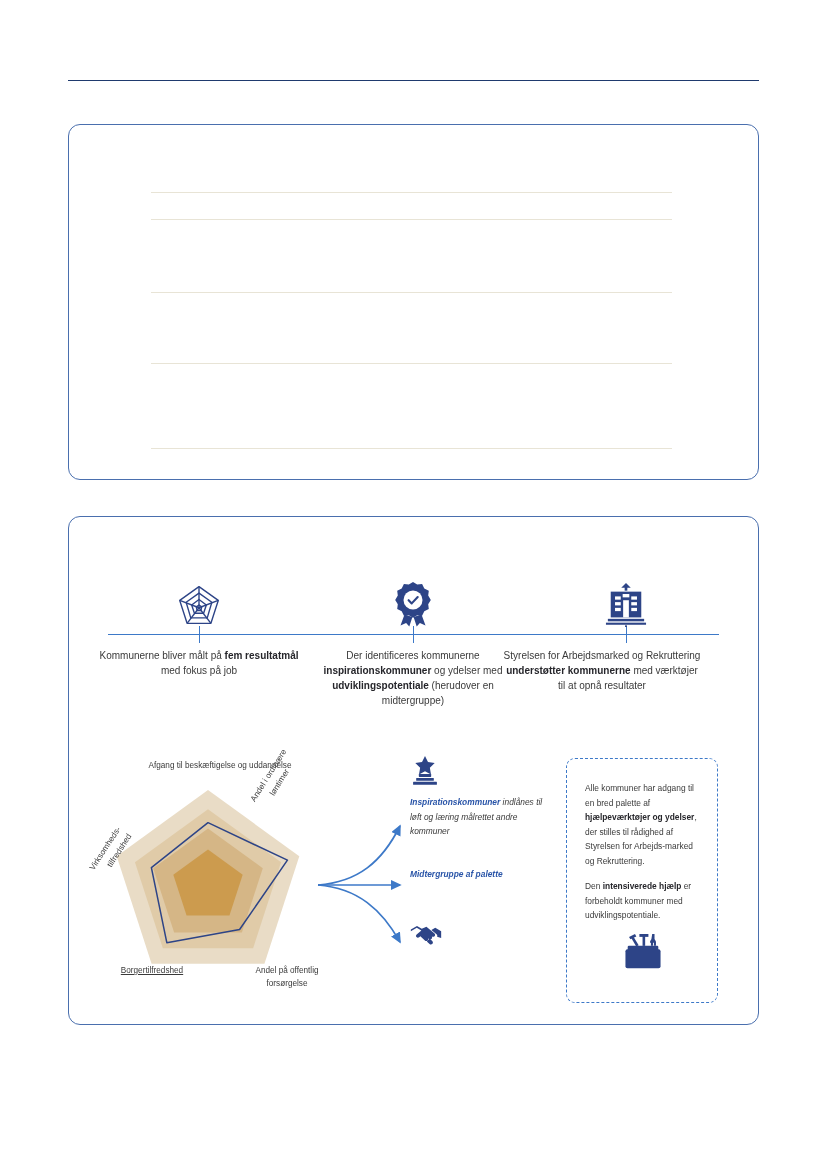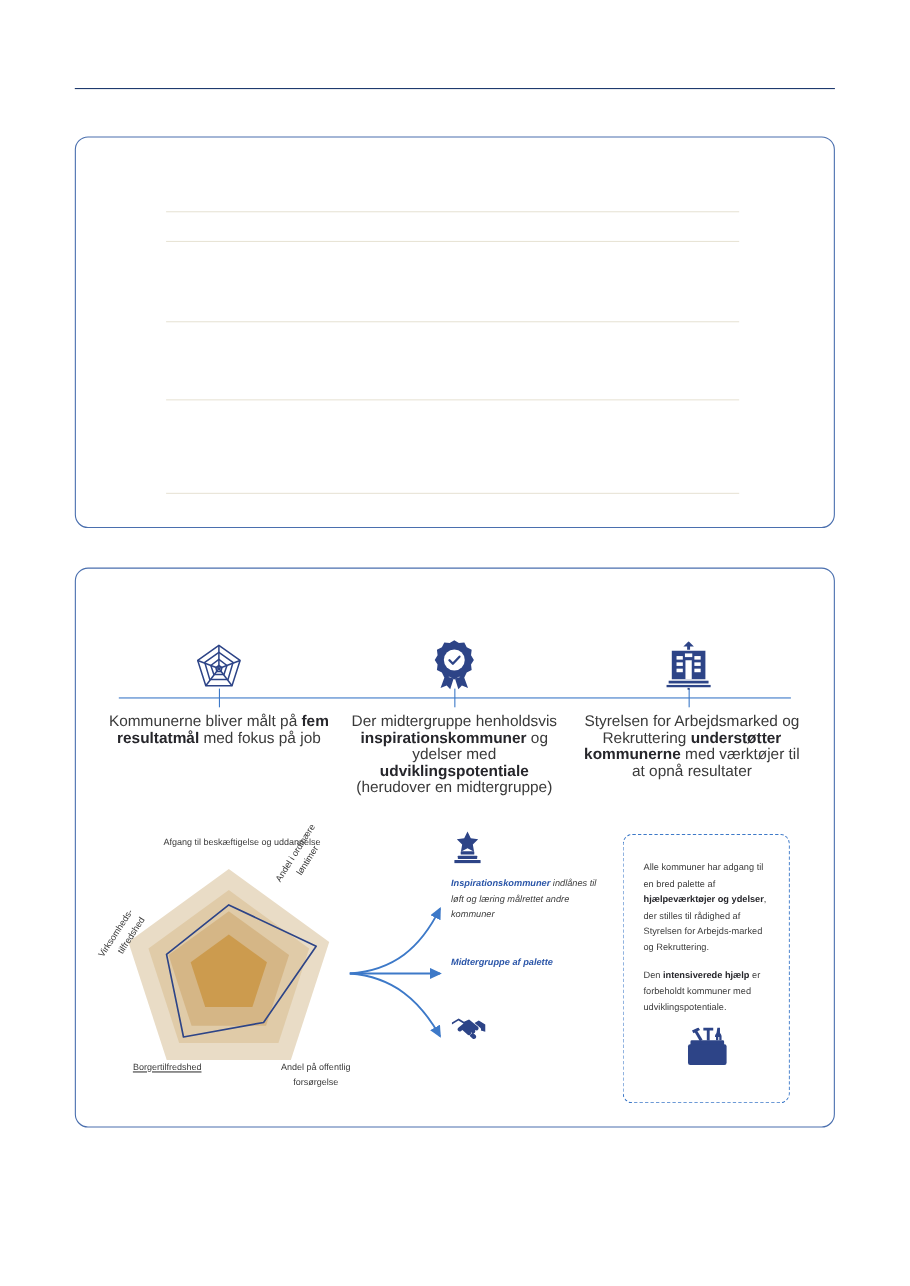--- a/index.html
+++ b/index.html
@@ -35,21 +35,21 @@
     border-top:1.7px solid #3d79c8;
   }
   .tick{
     position:absolute;top:626px;width:0;height:17px;
     border-left:1.7px solid #3d79c8;
   }
   .tl-col{position:absolute;top:575px;width:200px;text-align:center;}
   .tl-icon{height:52px;display:flex;align-items:flex-end;justify-content:center;}
   .tl-text{
     position:absolute;width:200px;text-align:center;
-    font-size:14px;line-height:15px;color:#3a3a3a;top:648px;
+    font-size:10px;line-height:15px;color:#3a3a3a;top:648px;
   }
   .tl-text b{font-weight:700;color:#26262b;}
 
   
   .radar-wrap{position:absolute;left:106px;top:788px;width:205px;height:196px;}
   .radar-label{
     position:absolute;font-size:8.2px;line-height:12.5px;color:#3a3a3a;
     text-align:center;white-space:nowrap;
   }
   #rl-top{left:130px;top:760px;width:180px;text-align:center;white-space:normal;}
@@ -129,21 +129,21 @@
           <path d="M20 1l4.2 2.6 4.9-.6 2.2 4.5 4.5 2.2-.6 4.9L37.8 19l-2.6 4.2.6 4.9-4.5 2.2-2.2 4.5-4.9-.6L20 36.7l-4.2-2.5-4.9.6-2.2-4.5-4.5-2.2.6-4.9L2.2 19l2.6-4.4-.6-4.9 4.5-2.2 2.2-4.5 4.9.6z"></path>
           <path d="M11.5 33.5l-4 11 5.6-2.4 3.2 3.4 3.1-9.6z"></path>
           <path d="M28.5 33.5l4 11-5.6-2.4-3.2 3.4-3.1-9.6z"></path>
         </g>
         <circle cx="20" cy="19" r="9.5" fill="#ffffff"></circle>
         <path d="M15.6 19.2l3.1 3.2 6-6.4" fill="none" stroke="#2d4487" stroke-width="2.1" stroke-linecap="round" stroke-linejoin="round"></path>
       </svg>
     </div>
   </div>
   <div class="tl-text" style="left:313px">
-    <span>Der midtergruppe henholdsvis </span><b>inspirationskommuner</b><span> og ydelser med </span><b>udviklingspotentiale</b><span> (herudover en midtergruppe)</span>
+    <span>Der identificeres kommunerne </span><b>inspirationskommuner</b><span> og ydelser med </span><b>udviklingspotentiale</b><span> (herudover en midtergruppe)</span>
   </div>
 
   <div class="tl-col" style="left:526px">
     <div class="tl-icon">
       <svg width="42" height="44" viewBox="0 0 44 46">
         <g fill="#2d4487">
           <polygon points="22,0 27,5 17,5"></polygon>
           <rect x="20.6" y="4" width="2.8" height="4"></rect>
           <path d="M6 9h32v27H6z"></path>
           <rect x="3" y="37.5" width="38" height="2.6"></rect>
@@ -156,21 +156,21 @@
           <rect x="10.5" y="26" width="6" height="3.4"></rect>
           <rect x="27.5" y="14" width="6" height="3.4"></rect>
           <rect x="27.5" y="20" width="6" height="3.4"></rect>
           <rect x="27.5" y="26" width="6" height="3.4"></rect>
           <path d="M19 18h6v18h-6z"></path>
           <rect x="18.5" y="11.5" width="7" height="3.5"></rect>
         </g>
       </svg>
     </div>
   </div>
-  <div class="tl-text" style="left:529px">
+  <div class="tl-text" style="left:502px">
     <span>Styrelsen for Arbejdsmarked og Rekruttering </span><b>understøtter kommunerne</b><span> med værktøjer til at opnå resultater</span>
   </div>
 
   <div class="radar-wrap">
     <svg id="radar-svg" width="205" height="196" viewBox="0 0 205 196">
         <polygon points="102.00,2.00 193.30,68.33 158.43,175.67 45.57,175.67 10.70,68.33" fill="#e9dcc6" stroke="none"></polygon>
         <polygon points="102.00,21.20 175.04,74.27 147.14,160.13 56.86,160.13 28.96,74.27" fill="#e0cba8" stroke="none"></polygon>
         <polygon points="102.00,40.40 156.78,80.20 135.86,144.60 68.14,144.60 47.22,80.20" fill="#d5b686" stroke="none"></polygon>
         <polygon points="102.00,61.52 136.69,86.73 123.44,127.51 80.56,127.51 67.31,86.73" fill="#cc9b4e" stroke="none"></polygon>
         <polygon points="102.00,34.64 181.43,72.19 133.60,141.49 60.81,154.70 45.39,79.61" fill="none" stroke="#2d4487" stroke-width="1.5" stroke-linejoin="round"></polygon>

